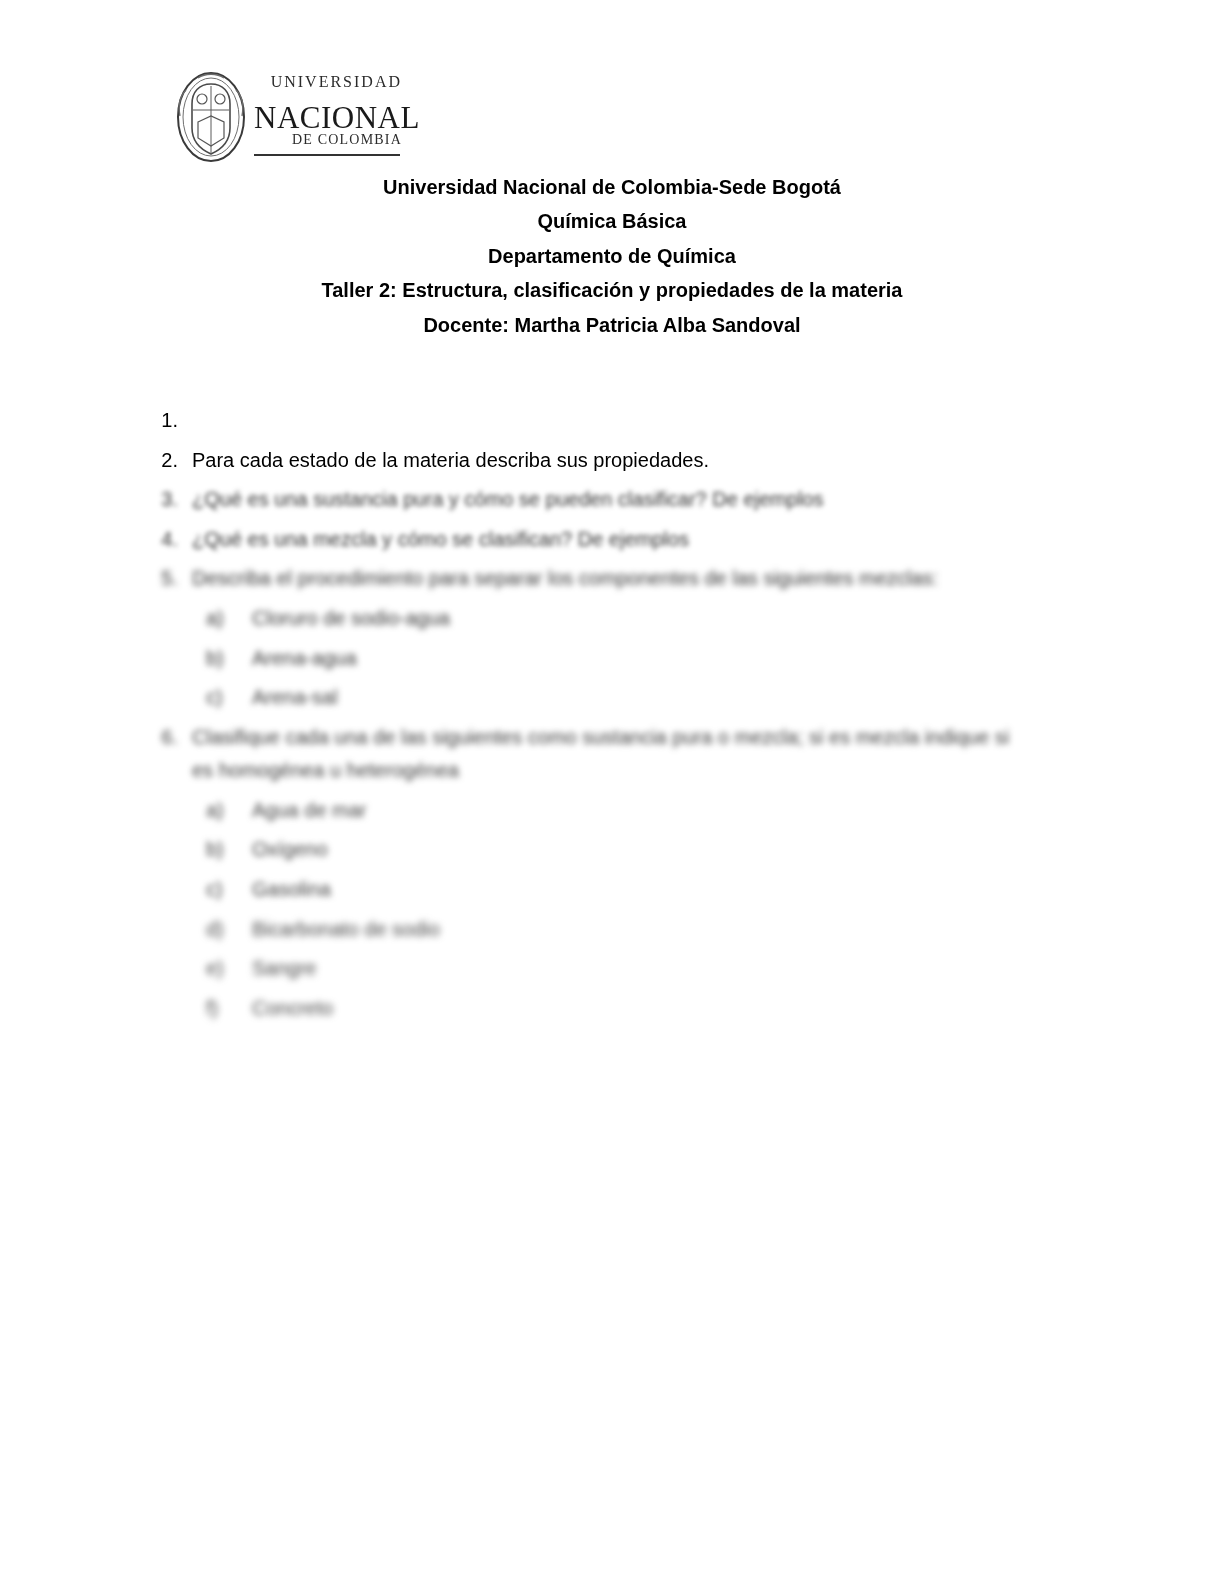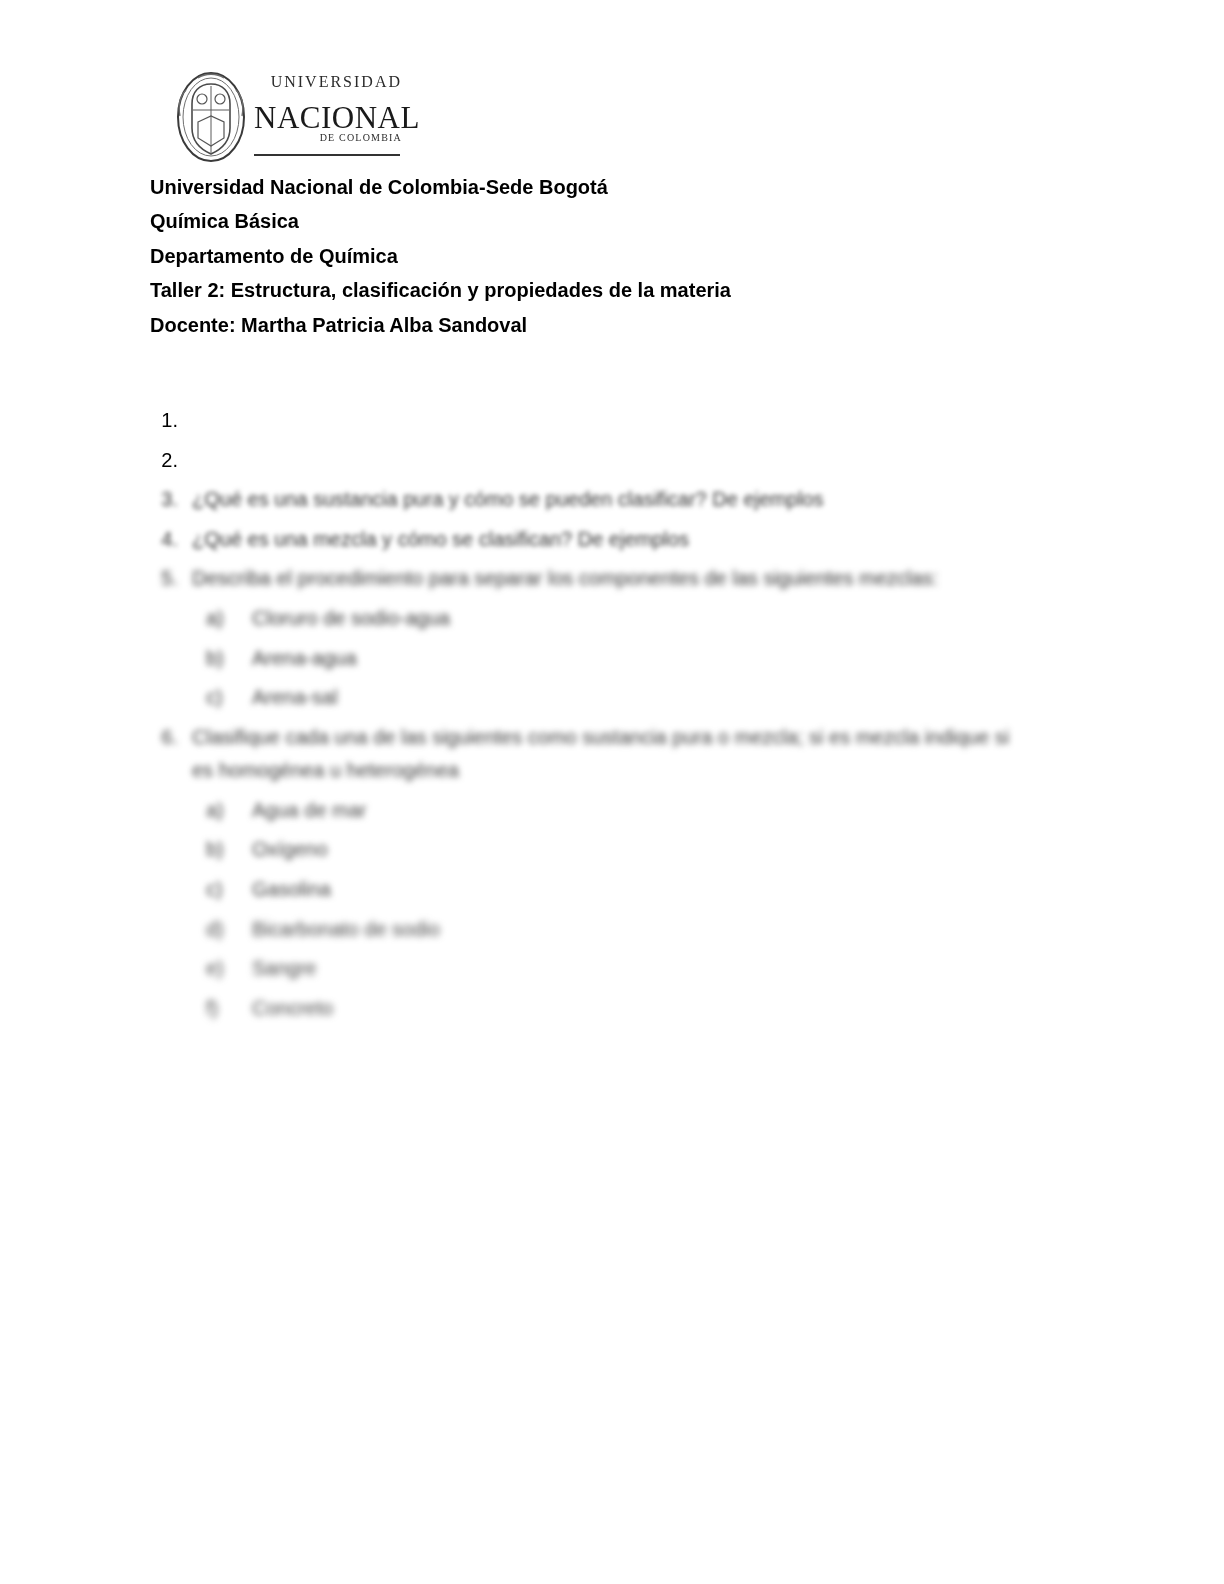--- a/index.html
+++ b/index.html
@@ -57,38 +57,39 @@
   .logo-line2 {
     font-family: "Liberation Serif", serif;
     font-size: 31px;
     letter-spacing: 0.5px;
     color: #1a1a1a;
     display: block;
     margin-top: 12px;
   }
   .logo-line3 {
     font-family: "Liberation Serif", serif;
-    font-size: 10px;
+    font-size: 14px;
     letter-spacing: 1.2px;
     color: #2b2b2b;
     display: block;
     margin-top: 0;
   }
   .logo-rule {
     position: absolute;
     left: 82px;
     top: 84px;
     width: 146px;
     height: 2px;
     background: #333333;
   }
 
   
   .header {
     margin-top: 110px;
+    text-align: center;
   }
   .header div {
     font-size: 20px;
     font-weight: bold;
     line-height: 1.72;
     color: #000000;
   }
 
   
   .questions {
@@ -171,20 +172,21 @@
   </div>
 
   <div class="questions">
 
     <div class="q-item">
       <span class="q-num">1.</span>
     </div>
 
     <div class="q-item">
       <span class="q-num">2.</span>
+      <span class="q-text">Para cada estado de la materia describa sus propiedades.</span>
     </div>
 
     <div class="q-item b1">
       <span class="q-num">3.</span>
       <span class="q-text">¿Qué es una sustancia pura y cómo se pueden clasificar? De ejemplos</span>
     </div>
 
     <div class="q-item b1">
       <span class="q-num">4.</span>
       <span class="q-text">¿Qué es una mezcla y cómo se clasifican? De ejemplos</span>

